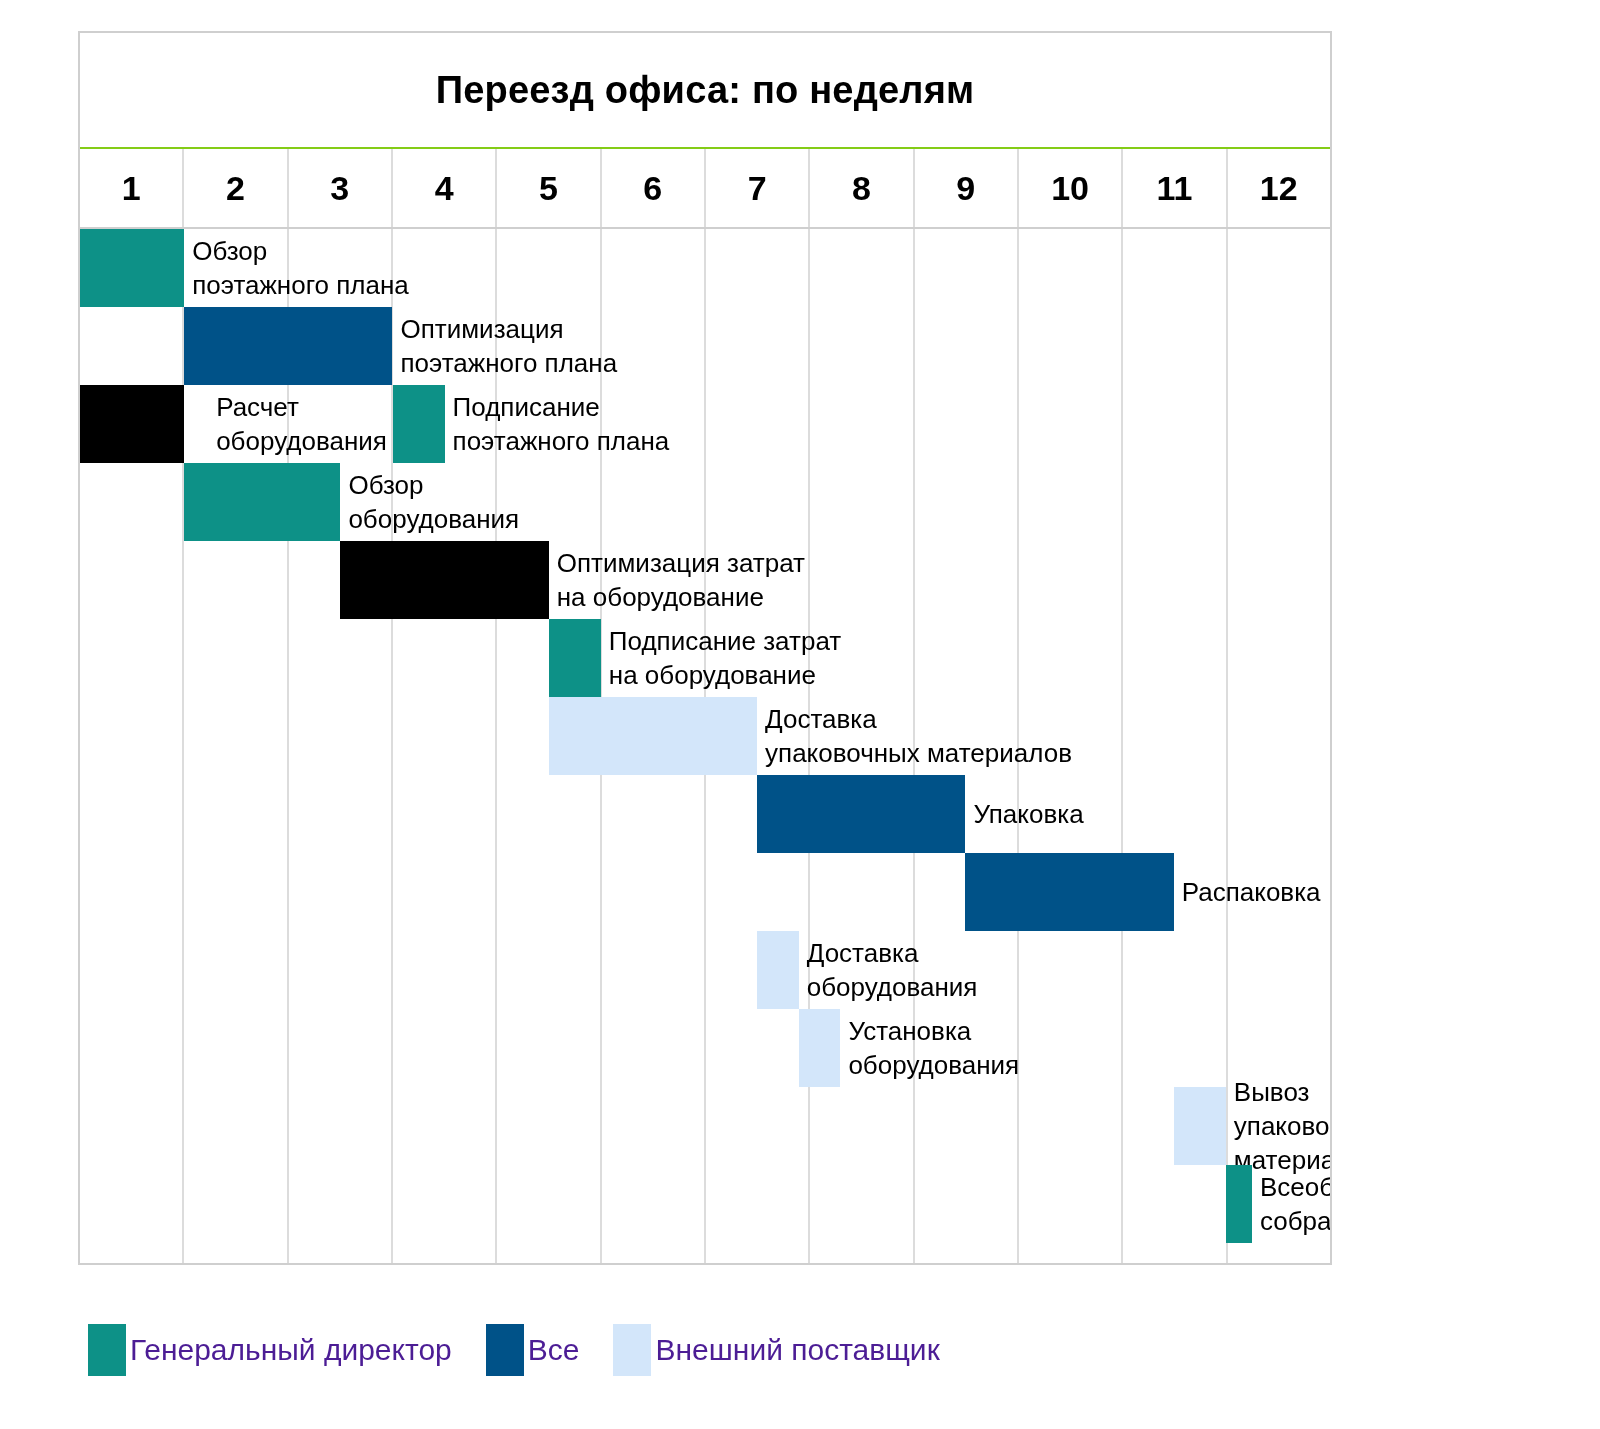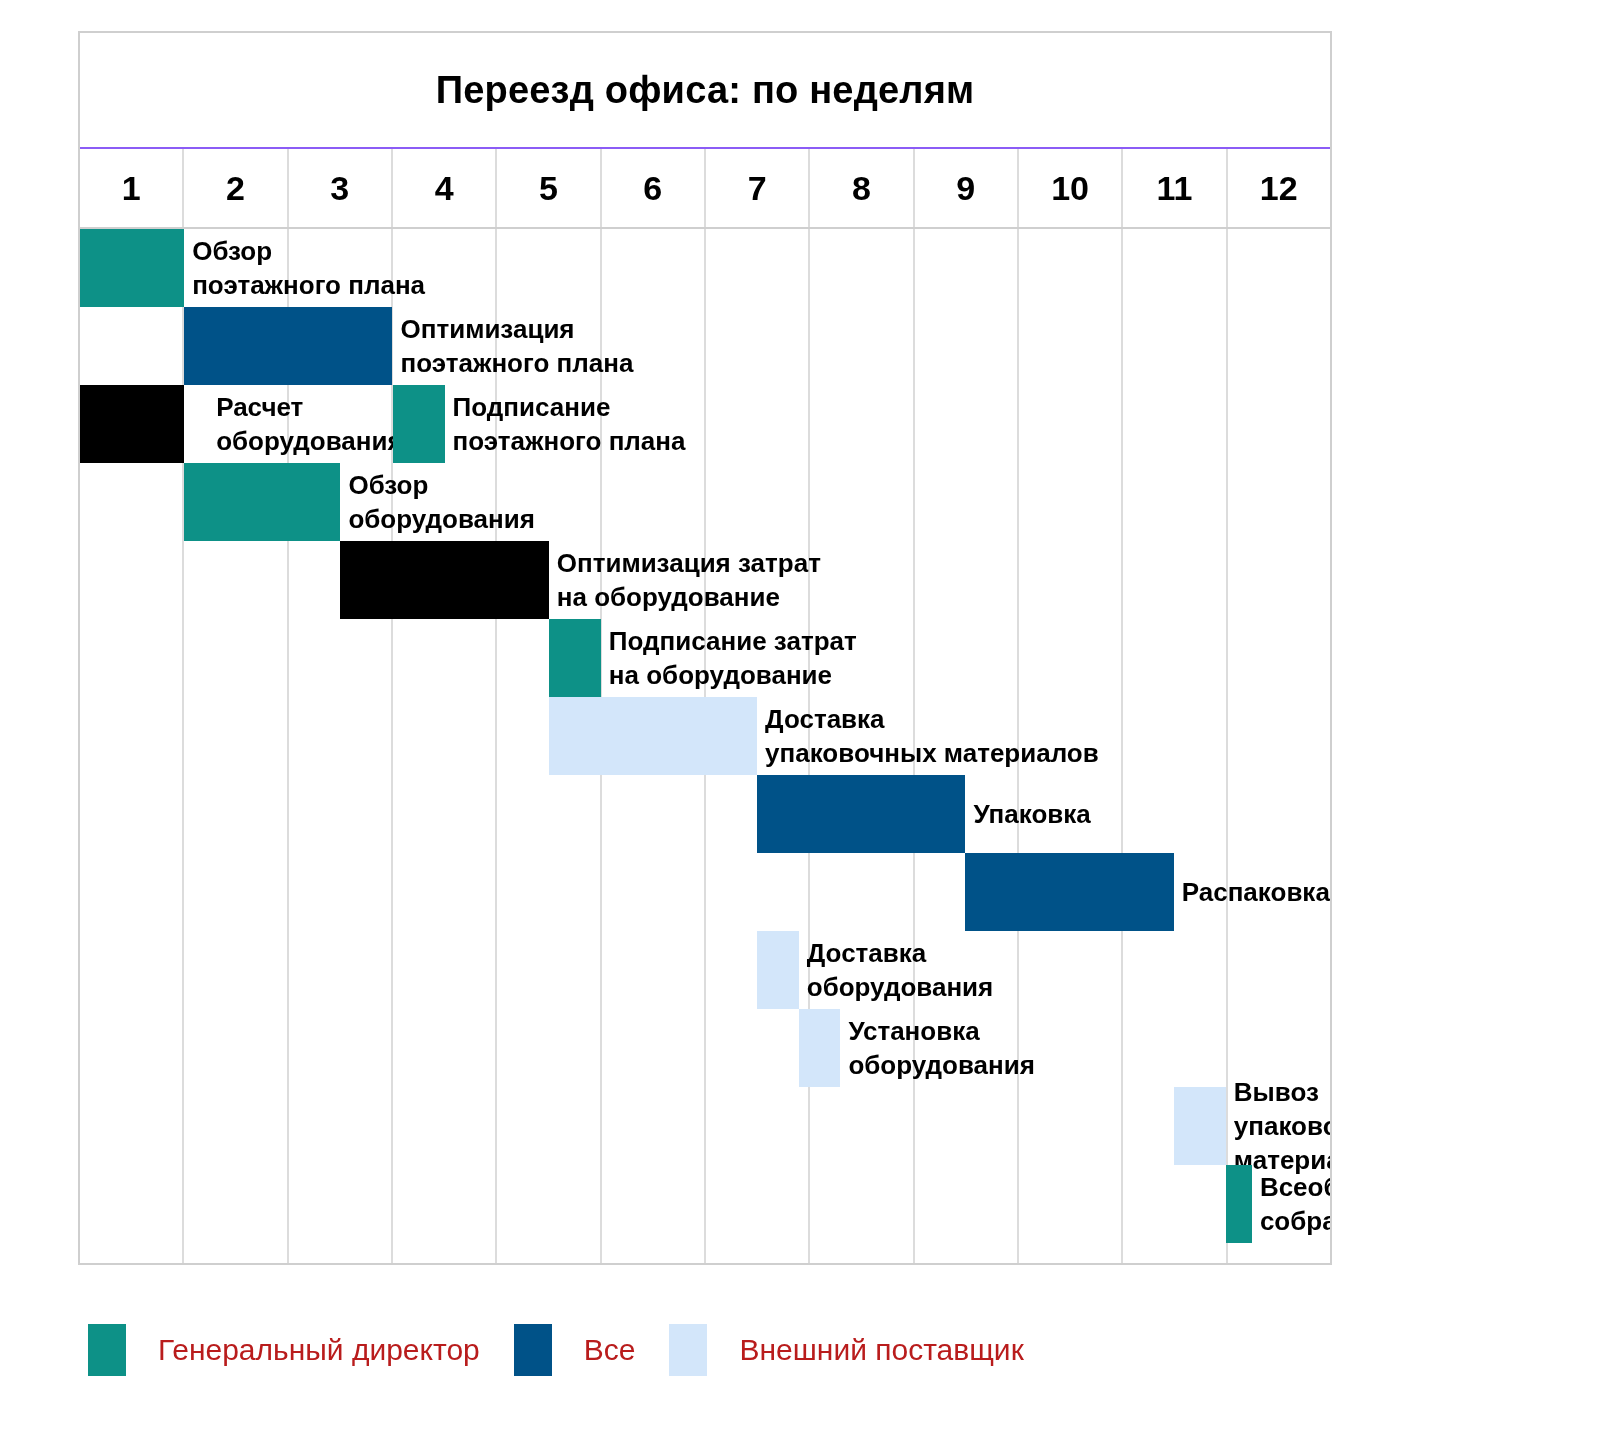--- a/index.html
+++ b/index.html
@@ -36,21 +36,21 @@
   }
 
   
   .title-band {
     position: absolute;
     left: 0;
     top: 0;
     width: 100%;
     height: 116px;
     box-sizing: border-box;
-    border-bottom: 2px solid #8b5cf6;
+    border-bottom: 2px solid #84cc16;
     display: flex;
     align-items: center;
     justify-content: center;
   }
   .chart-title {
     font-size: 38px;
     font-weight: bold;
     color: #000000;
     letter-spacing: 0.2px;
     white-space: nowrap;
@@ -111,21 +111,20 @@
     position: absolute;
     font-size: 26px;
     line-height: 1.32;
     color: #000000;
     white-space: pre-line;
     display: flex;
     flex-direction: column;
     justify-content: center;
     height: 78px;
     pointer-events: none;
-    font-weight: bold;
   }
   .bar-label.right { text-align: left; }
 
   
   .legend {
     position: absolute;
     left: 88px;
     top: 1320px;
     width: 1420px;
     height: 60px;
@@ -137,22 +136,22 @@
     align-items: center;
     margin-right: 34px;
   }
   .legend-swatch {
     width: 38px;
     height: 52px;
     flex: 0 0 auto;
   }
   .legend-text {
     font-size: 30px;
-    color: #b91c1c;
-    margin-left: 32px;
+    color: #4c1d95;
+    margin-left: 4px;
     white-space: nowrap;
   }
 </style>
 </head>
 <body>
 
 <div id="gantt-root">
 
   <div class="chart-frame">
 

